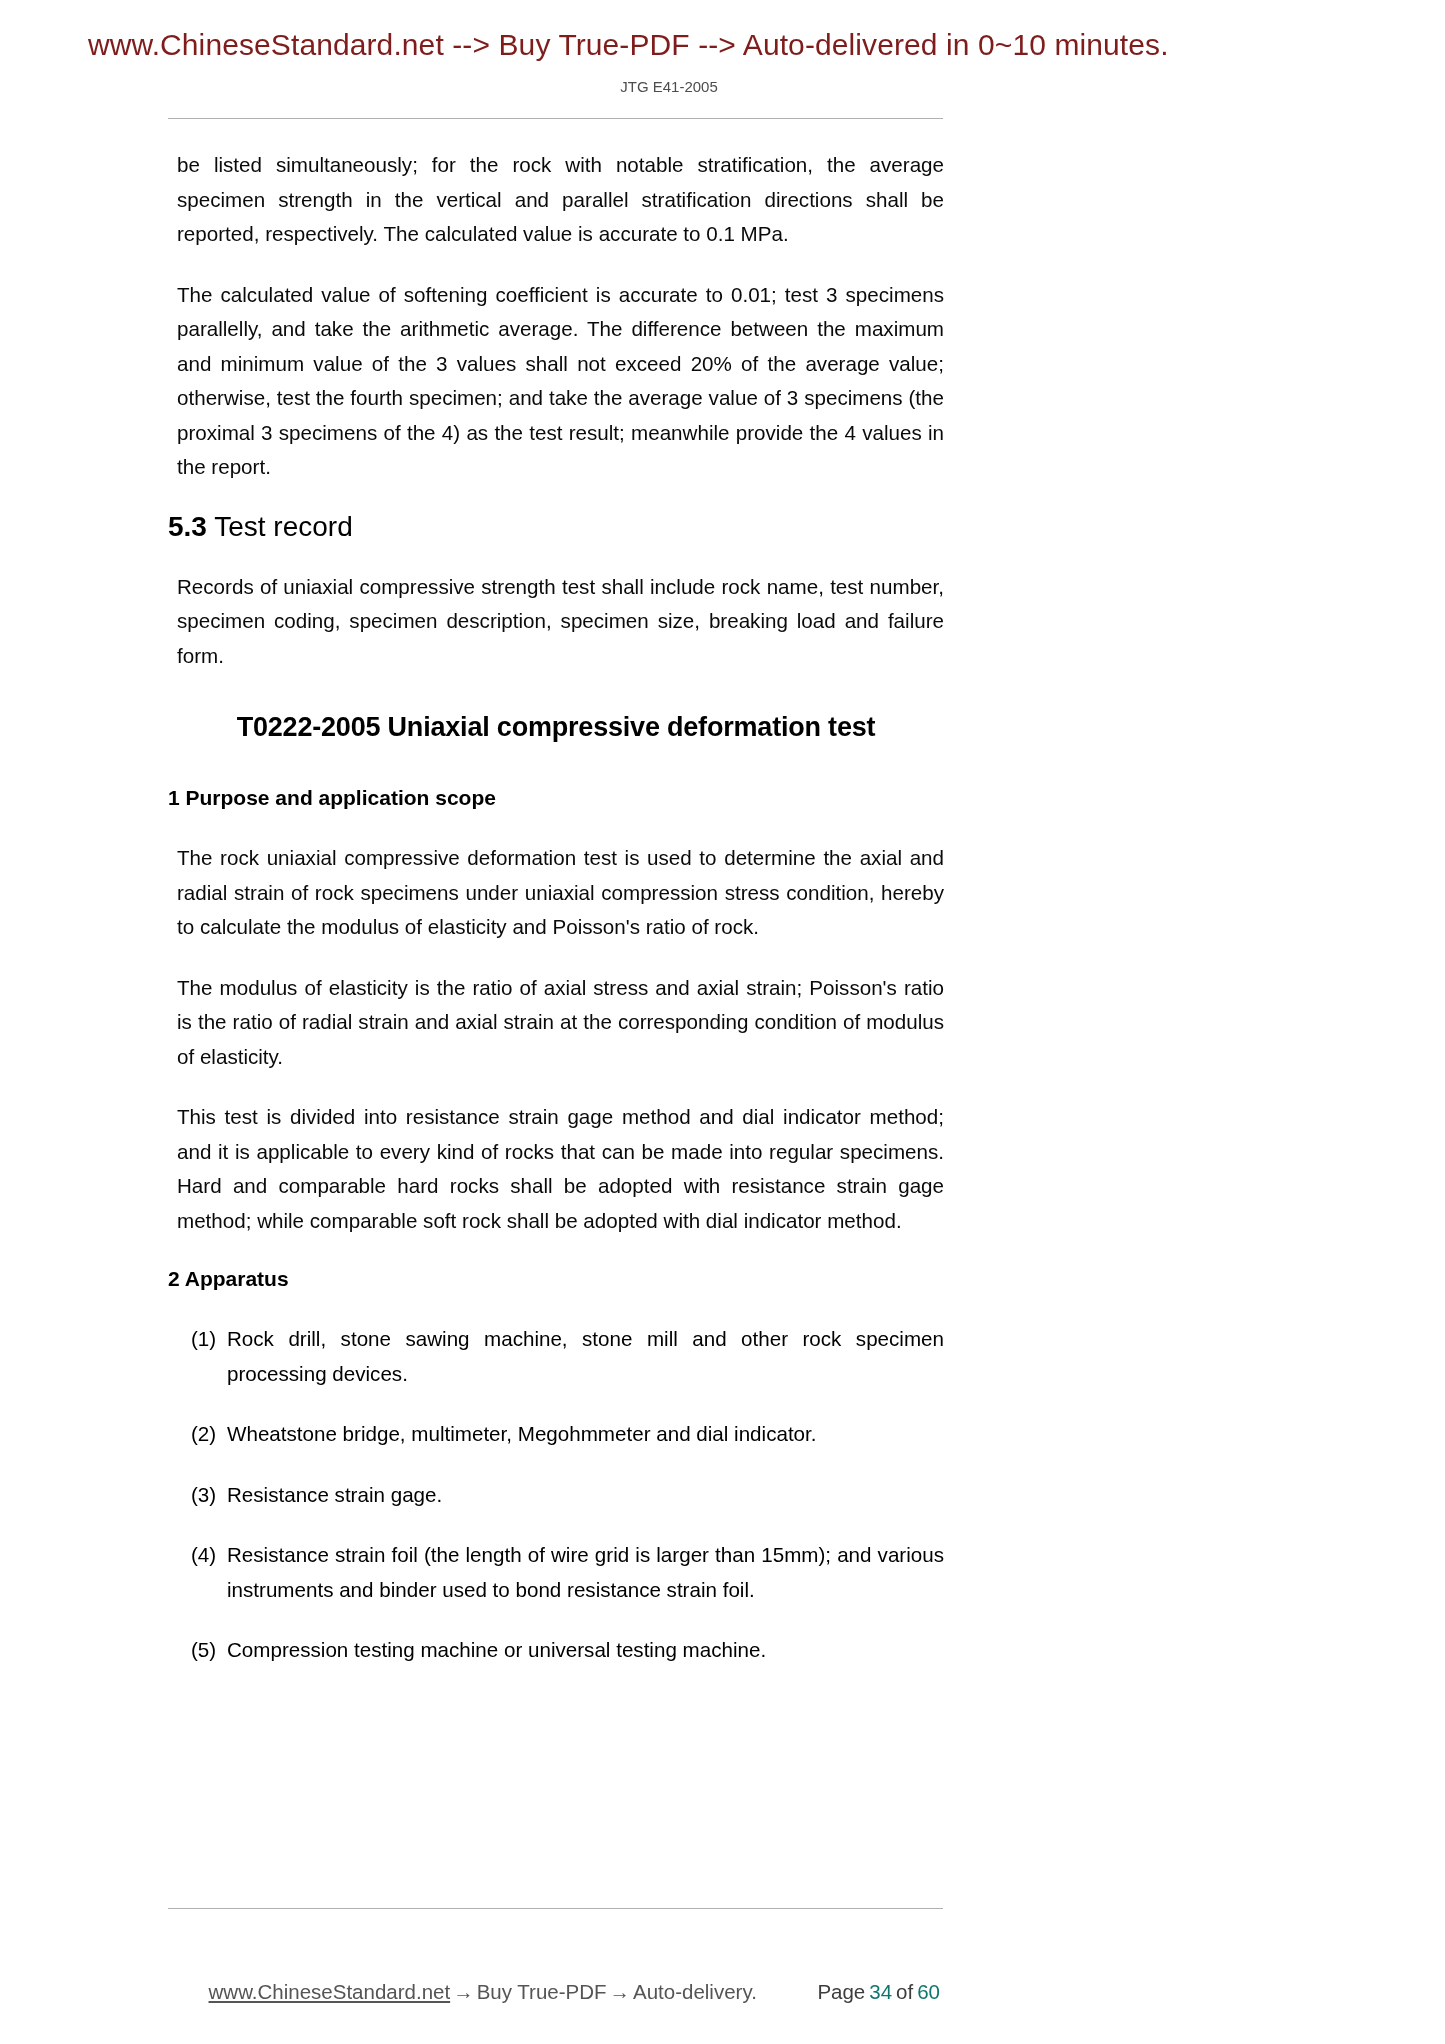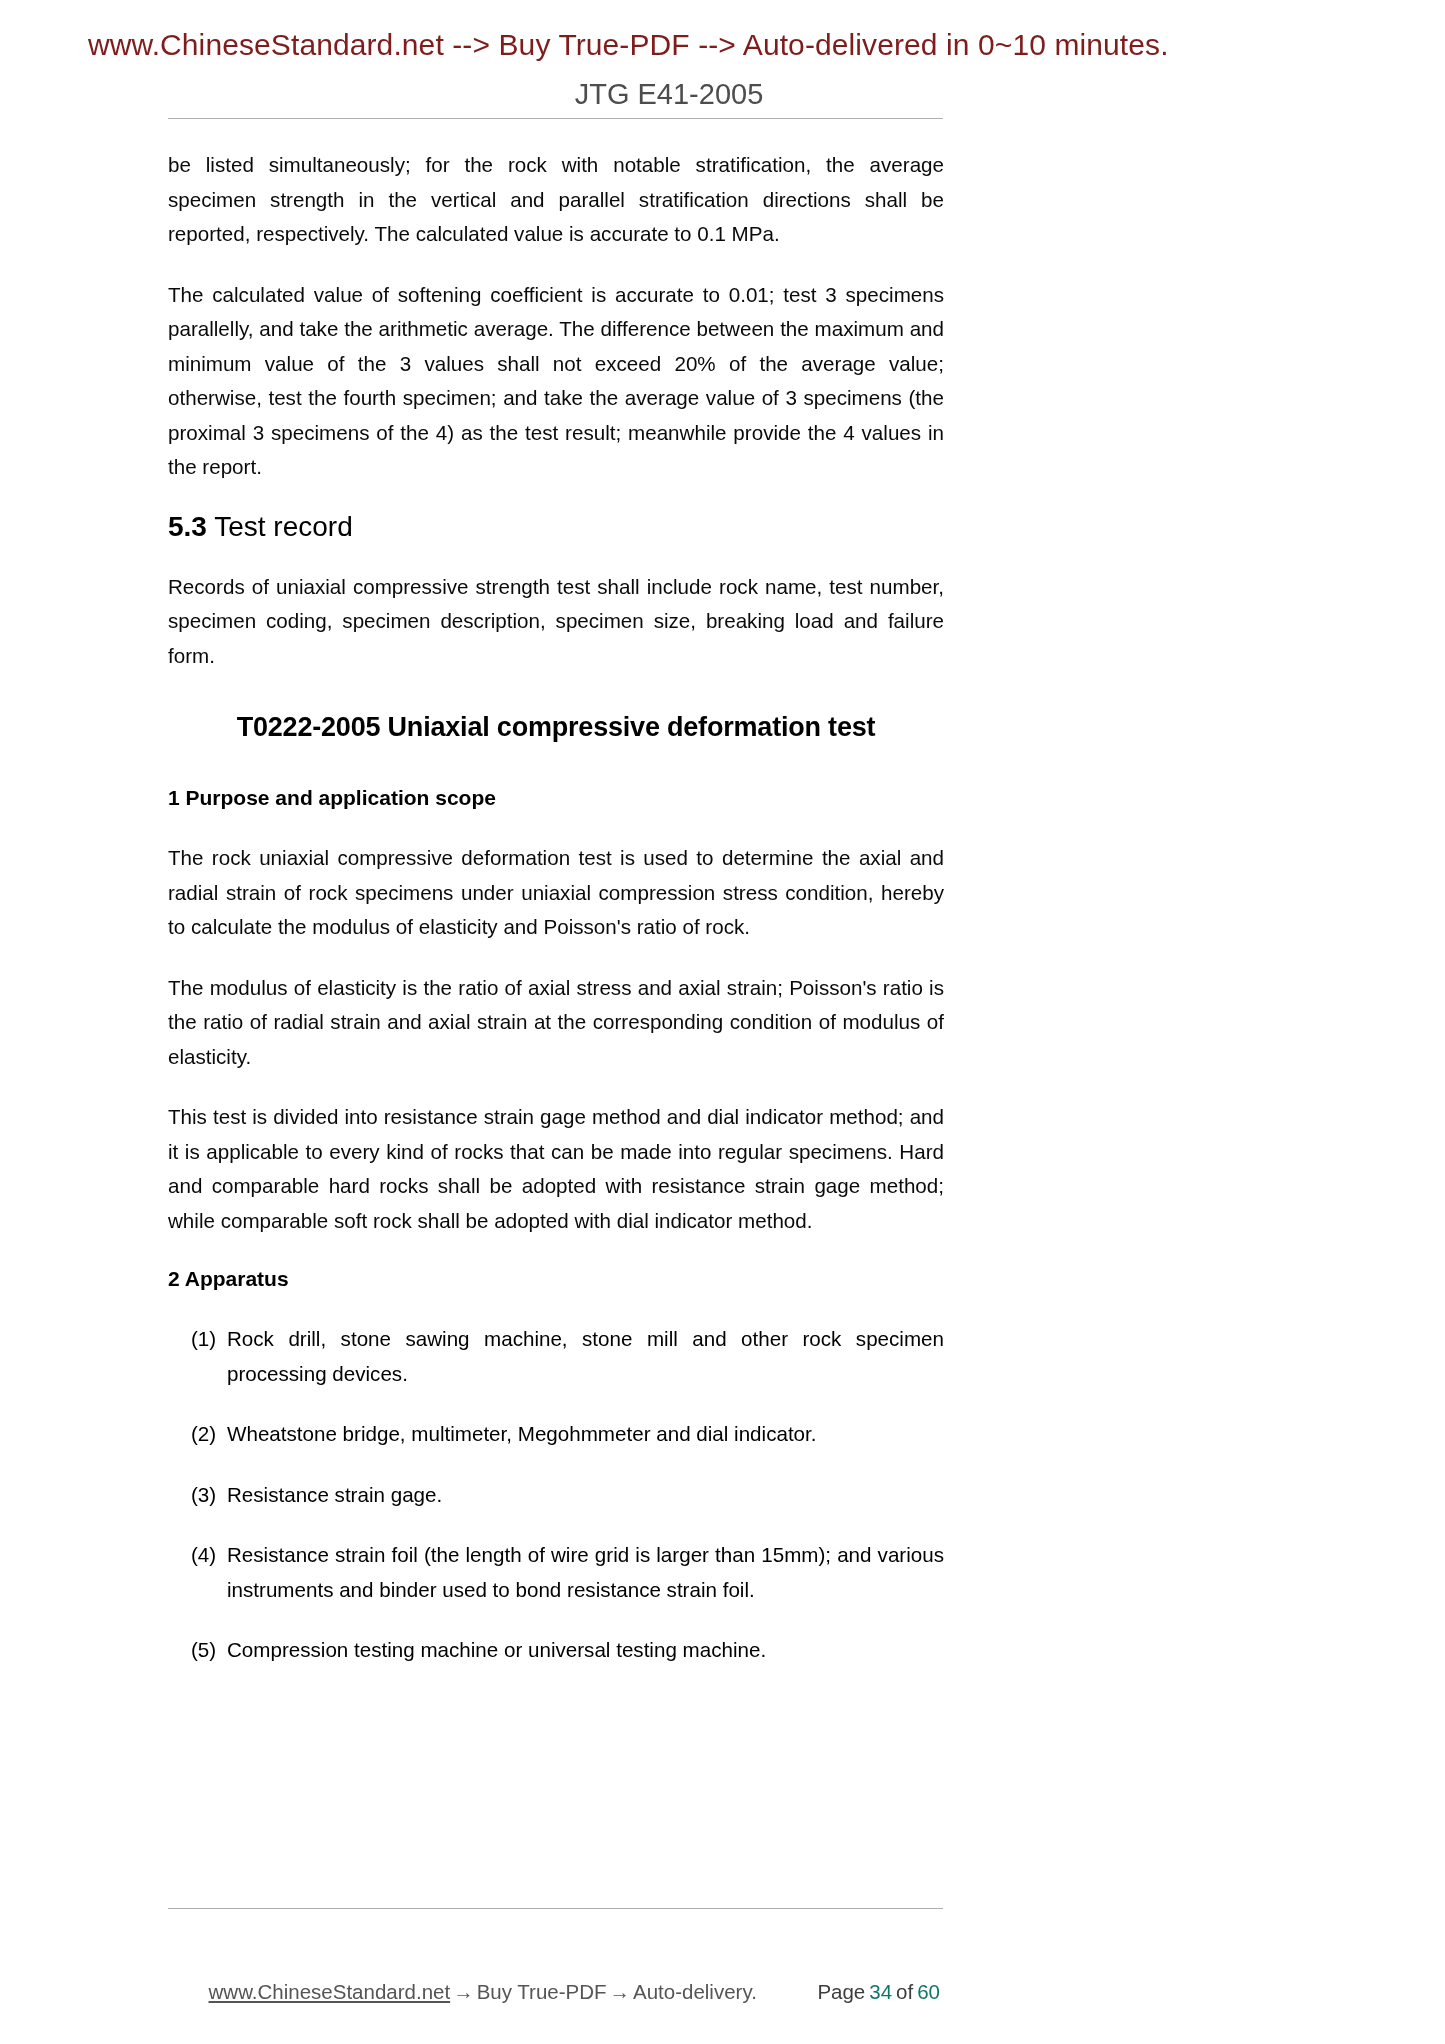--- a/index.html
+++ b/index.html
@@ -37,42 +37,42 @@
     white-space: nowrap;
   }
 
   
   .running-head {
     position: absolute;
     left: 0;
     top: 78px;
     width: 1338px;
     text-align: center;
-    font-size: 29px;
+    font-size: 15px;
     color: #4d4d4d;
   }
   .head-rule {
     position: absolute;
     left: 168px;
     top: 118px;
     width: 775px;
     height: 1px;
     background: #b0b0b0;
   }
 
   
   .content {
     position: absolute;
     left: 168px;
     top: 148px;
     width: 776px;
   }
 
   p.body-text {
-    margin: 0 0 26px 0;
+    margin: 0 0 26px 9px;
     font-size: 20.6px;
     line-height: 34.5px;
     text-align: justify;
     text-justify: inter-word;
     color: #0a0a0a;
   }
 
   .sec-num {
     font-weight: bold;
   }

